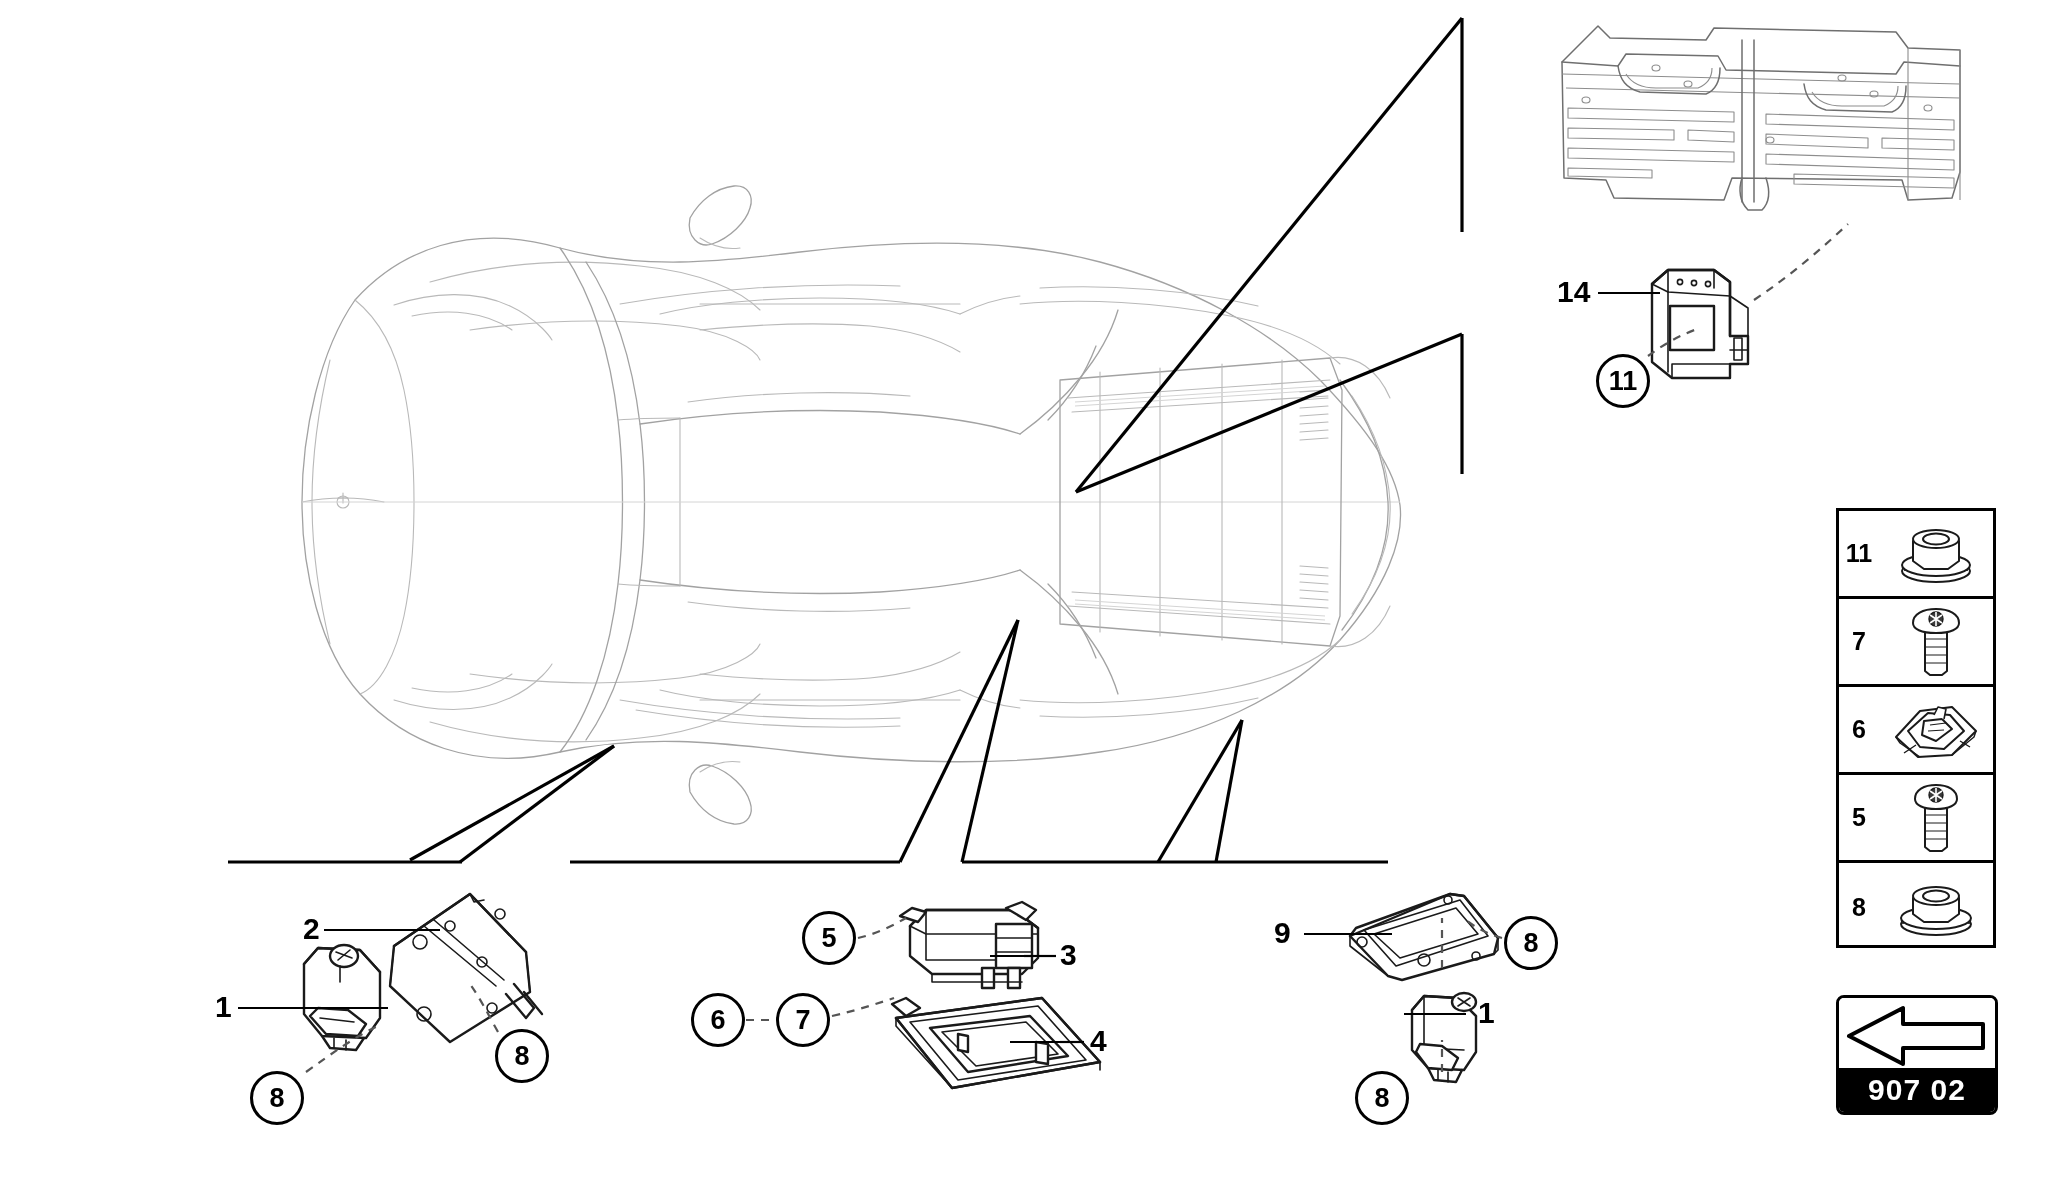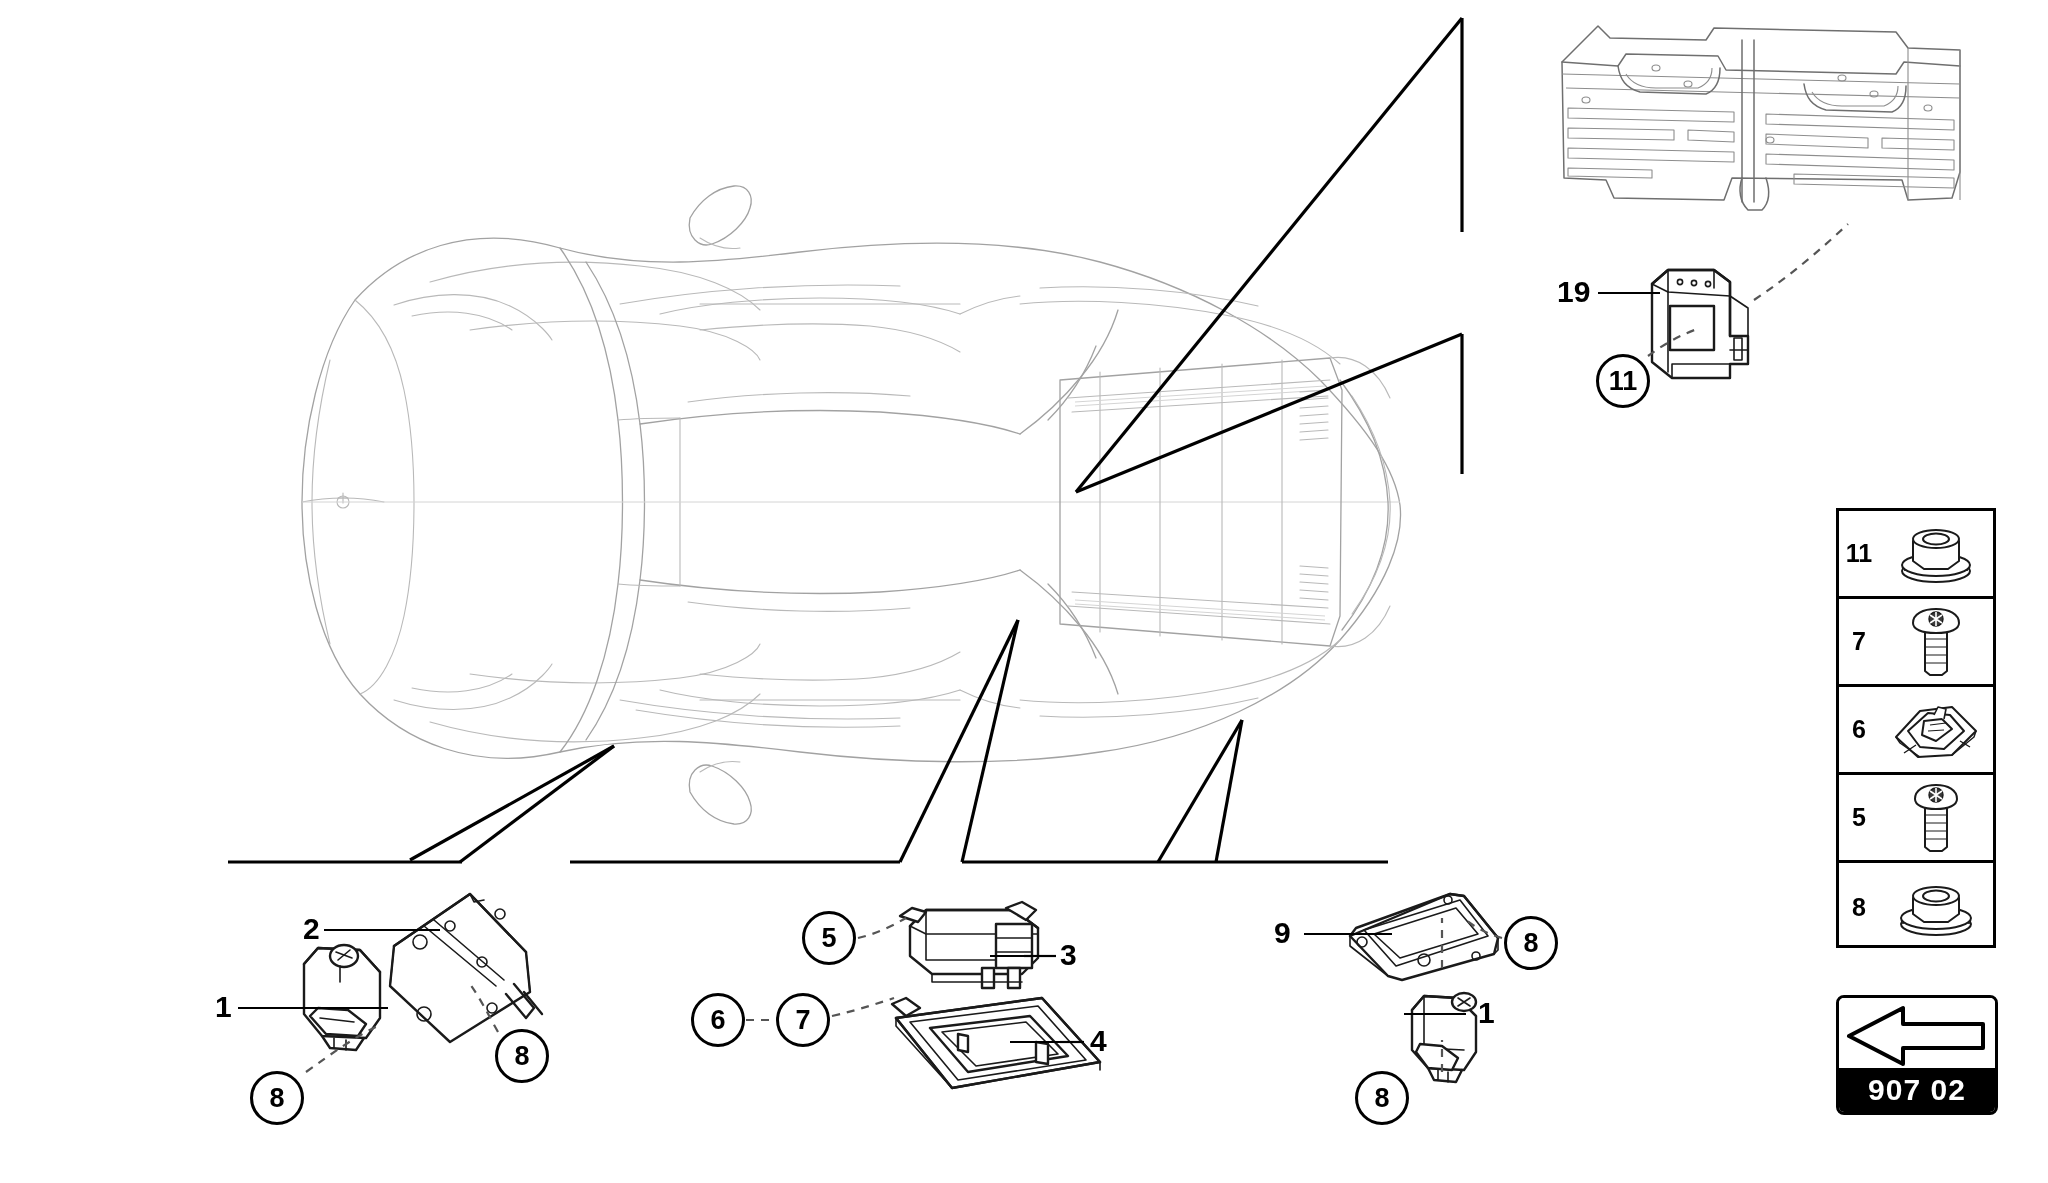--- a/index.html
+++ b/index.html
@@ -420,21 +420,21 @@
         <path class="pk" d="M22,80 L28,92 L50,94 L56,82"></path>
         <path class="pkthin" d="M32,82 L32,92 M42,84 L42,94"></path>
       </g>
       <line class="leadthin" x1="1304" y1="934" x2="1392" y2="934"></line>
       <line class="leadthin" x1="1466" y1="1014" x2="1404" y2="1014"></line>
       <path class="dash" d="M1502,938 C1488,934 1476,928 1466,920"></path>
       <path class="dash" d="M1442,968 L1442,918"></path>
       <path class="dash" d="M1442,1072 L1442,1040"></path>
     </svg>
 
-    <div class="num-label" style="left:1557px; top:277px;">19</div>
+    <div class="num-label" style="left:1557px; top:277px;">14</div>
     <div class="num-label" style="left:303px; top:914px;">2</div>
     <div class="num-label" style="left:215px; top:992px;">1</div>
     <div class="num-label" style="left:1060px; top:940px;">3</div>
     <div class="num-label" style="left:1090px; top:1026px;">4</div>
     <div class="num-label" style="left:1274px; top:918px;">9</div>
     <div class="num-label" style="left:1478px; top:998px;">1</div>
 
     <div class="circle-callout" style="left:1596px; top:354px;">11</div>
     <div class="circle-callout" style="left:250px; top:1071px;">8</div>
     <div class="circle-callout" style="left:495px; top:1029px;">8</div>

